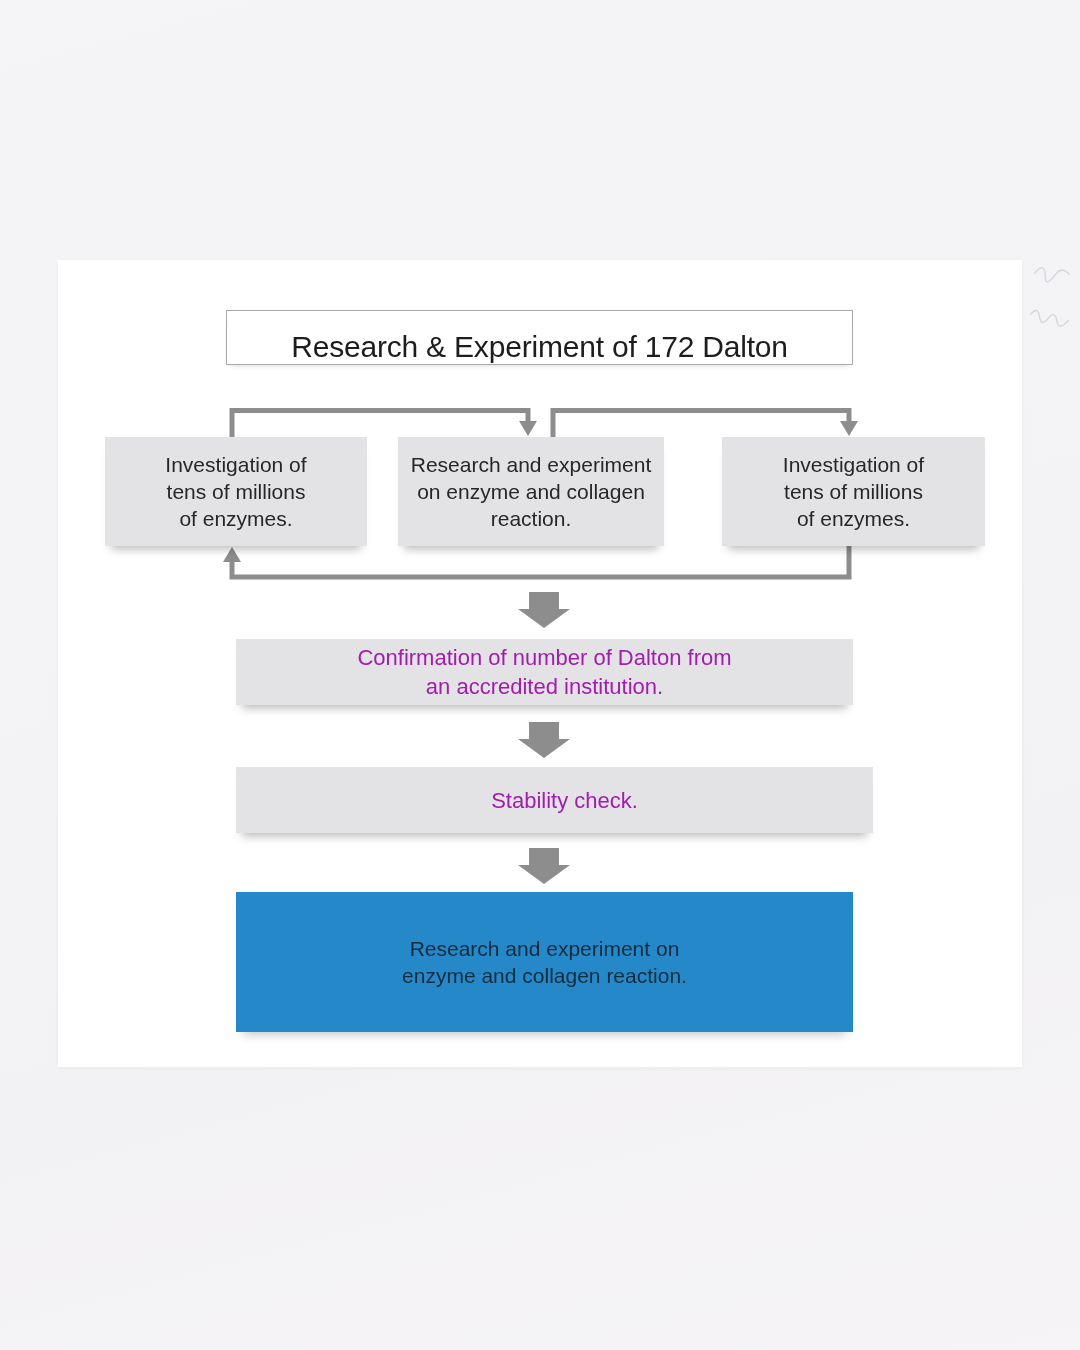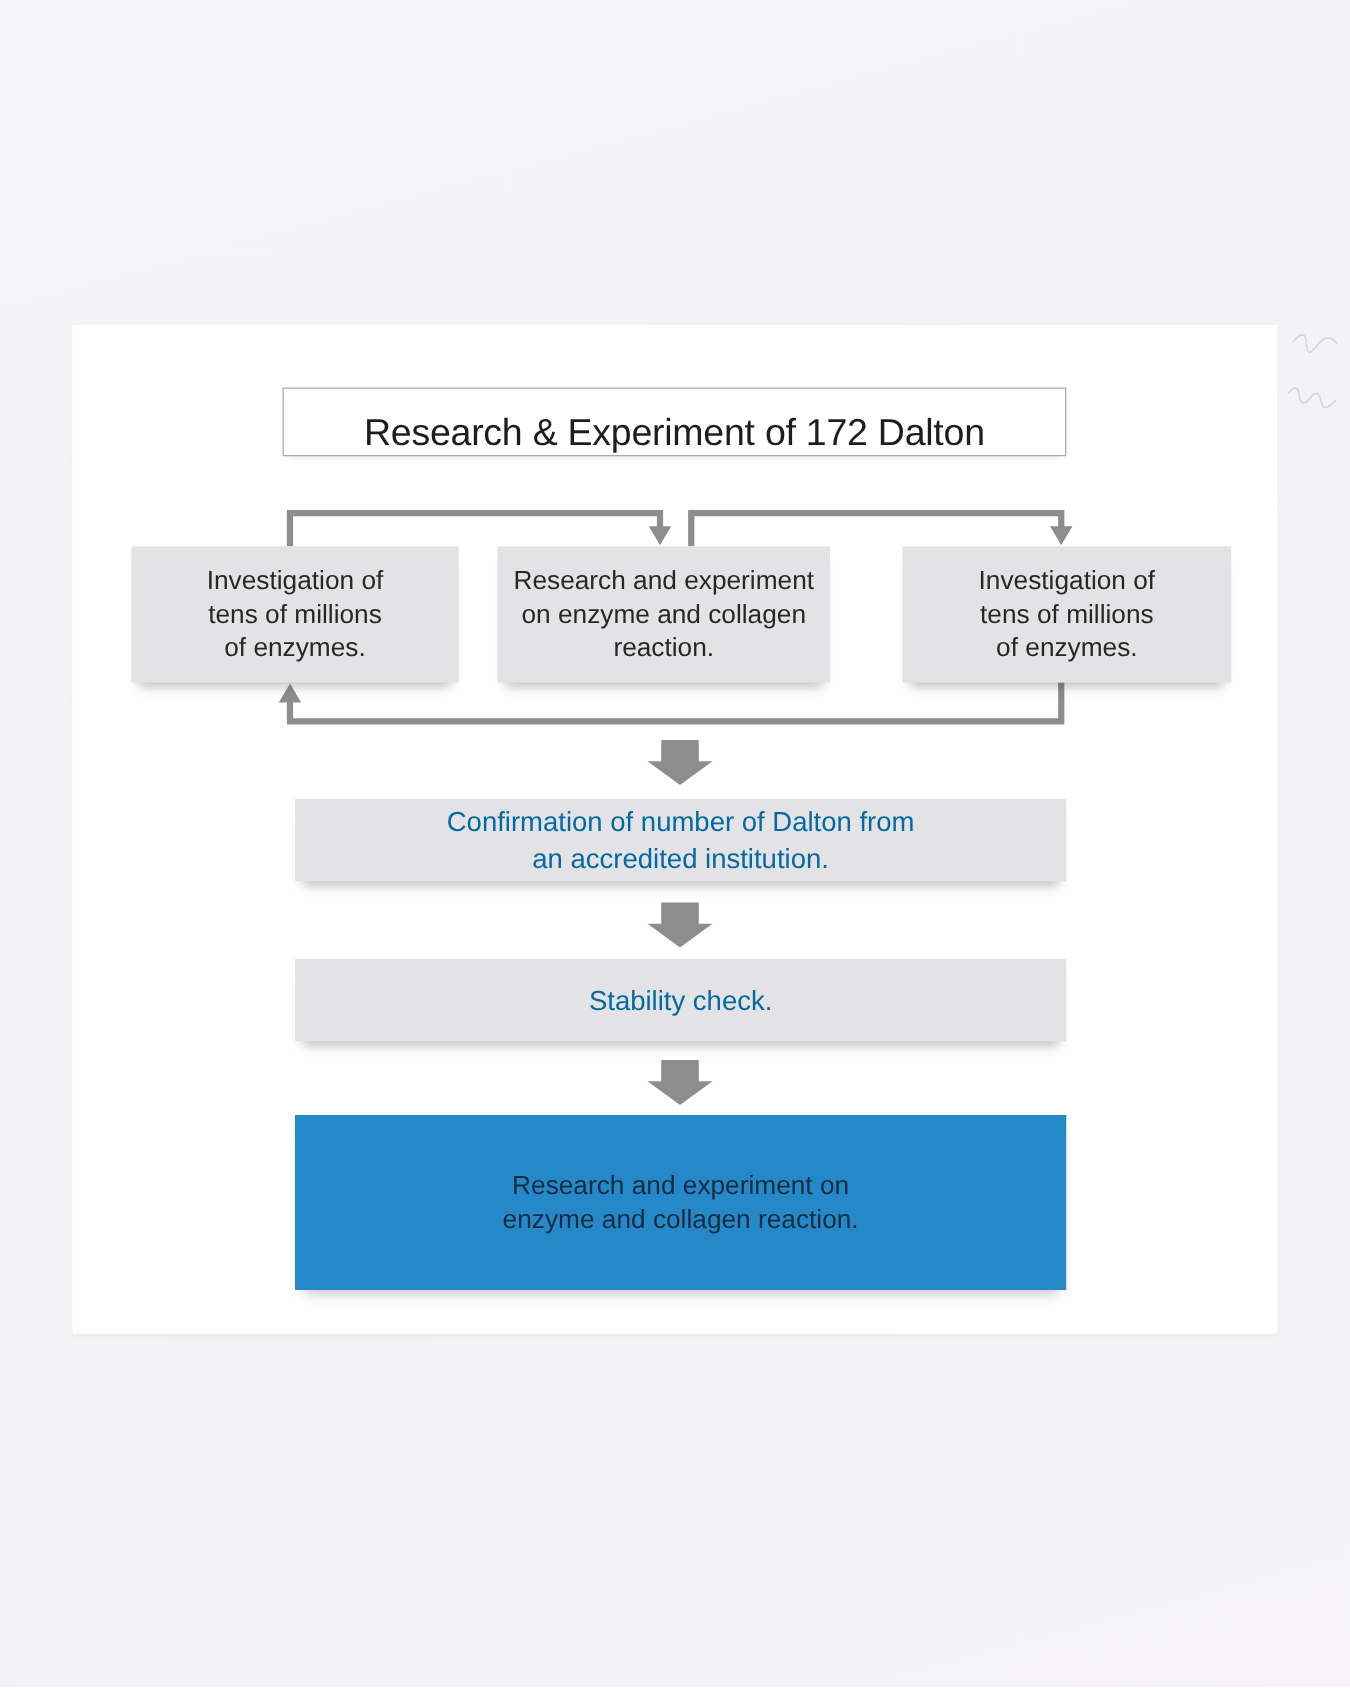--- a/index.html
+++ b/index.html
@@ -55,22 +55,22 @@
   .gbox span {
     white-space: pre-line;
     font-size: 21px;
     line-height: 27px;
     color: #272727;
   }
   .box-1 { left: 105px; top: 437px; width: 262px; height: 109px; }
   .box-2 { left: 398px; top: 437px; width: 266px; height: 109px; }
   .box-3 { left: 722px; top: 437px; width: 263px; height: 109px; }
   .step-1 { left: 236px; top: 639px; width: 617px; height: 66px; }
-  .step-2 { left: 236px; top: 767px; width: 617px; height: 66px; }
-  .step-1 span, .step-2 span { font-size: 22px; line-height: 29px; color: #0369a1; }
+  .step-2 { left: 236px; top: 767px; width: 617px; height: 66px; padding-left: 20px; }
+  .step-1 span, .step-2 span { font-size: 22px; line-height: 29px; color: #a21caf; }
   .step-3 {
     left: 236px; top: 892px; width: 617px; height: 140px;
     background: var(--highlight-blue, #2589c9);
     box-shadow: 0 9px 10px -7px rgba(0,0,0,0.25);
     align-items: center;
   }
   .step-3 span { color: #142c3d; font-size: 21px; line-height: 27px; }
   .connectors {
     position: absolute;
     left: 0; top: 0;

